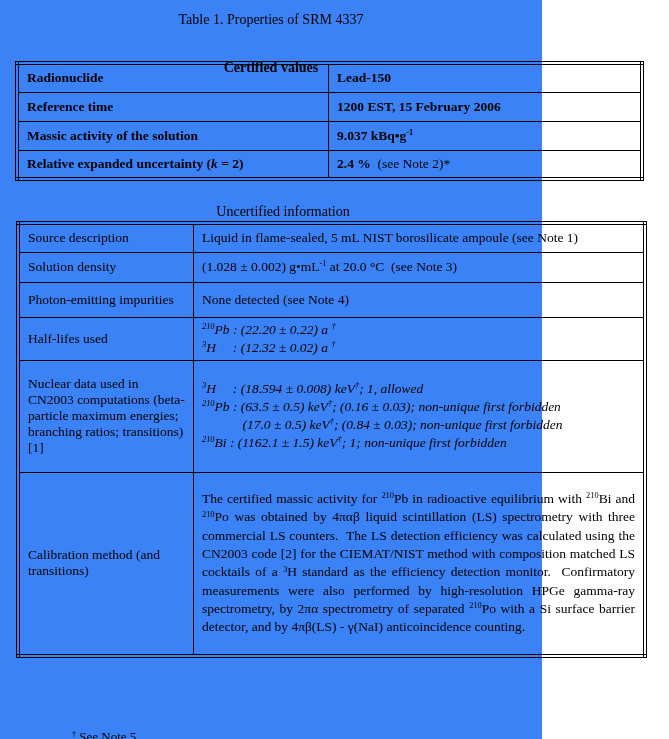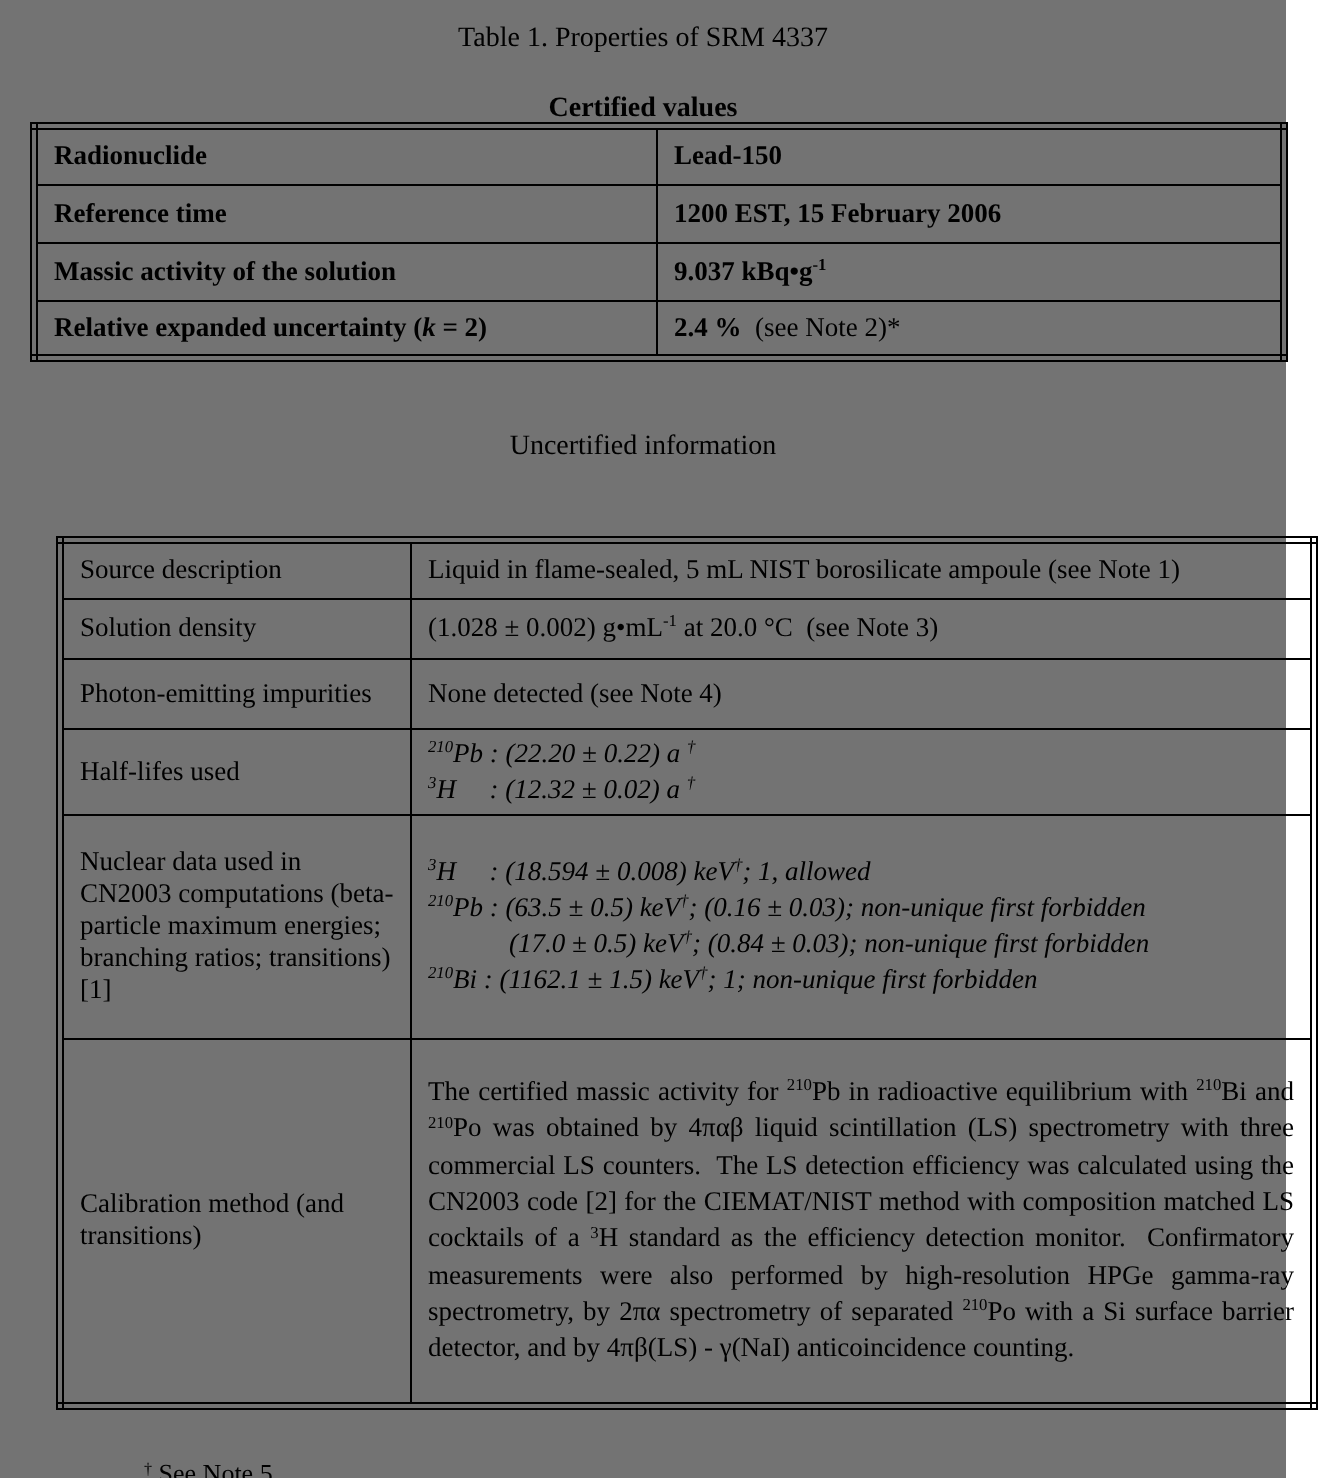--- a/index.html
+++ b/index.html
@@ -3,32 +3,32 @@
 <meta charset="utf-8">
 <style>
   html, body { margin: 0; padding: 0; }
   body {
     width: 669px; height: 739px;
     background: #ffffff;
     font-family: "Liberation Serif", serif;
     color: #000;
     overflow: hidden;
   }
-  .page { position: relative; width: 643px; height: 739px; background: #737373; }
+  .page { position: relative; width: 542px; height: 739px; background: #3b82f6; }
 
   .doc-title {
     position: absolute; top: 12px; left: 0; width: 100%;
     text-align: center; font-size: 14px;
   }
   .sec-heading {
     position: absolute; left: 0; width: 100%;
     text-align: center; font-size: 14px;
   }
-  #certified-heading { top: 47px; font-weight: bold; }
-  #uncertified-heading { top: 216px; }
+  #certified-heading { top: 60px; font-weight: bold; }
+  #uncertified-heading { top: 204px; margin-left: 12px; }
 
   table.tbl {
     position: absolute;
     border-collapse: collapse;
     border: 4px double #000;
     table-layout: fixed;
   }
   table.tbl td {
     border: 1.5px solid #000;
     font-size: 13.5px;
@@ -36,21 +36,21 @@
     vertical-align: middle;
     overflow: hidden;
   }
 
   #certified-table { top: 61px; left: 15px; width: 629px; }
   #certified-table td { font-weight: bold; }
   #certified-table td.c1 { width: 293px; }
   #certified-table tr { height: 29px; }
   .normal { font-weight: normal; }
 
-  #uncertified-table { top: 221px; left: 28px; width: 631px; margin-top: 47px; }
+  #uncertified-table { top: 221px; left: 16px; width: 631px; }
   #uncertified-table td.c1 { width: 157px; }
   tr.h29 { height: 29px; }  tr.h44 { height: 44px; }
   tr.h30 { height: 30px; }  tr.h35 { height: 35px; }
   tr.h37 { height: 37px; }  tr.h112 { height: 112px; }
   tr.h184 { height: 184px; }
 
   .para {
     text-align: justify;
     line-height: 18.3px;
   }

